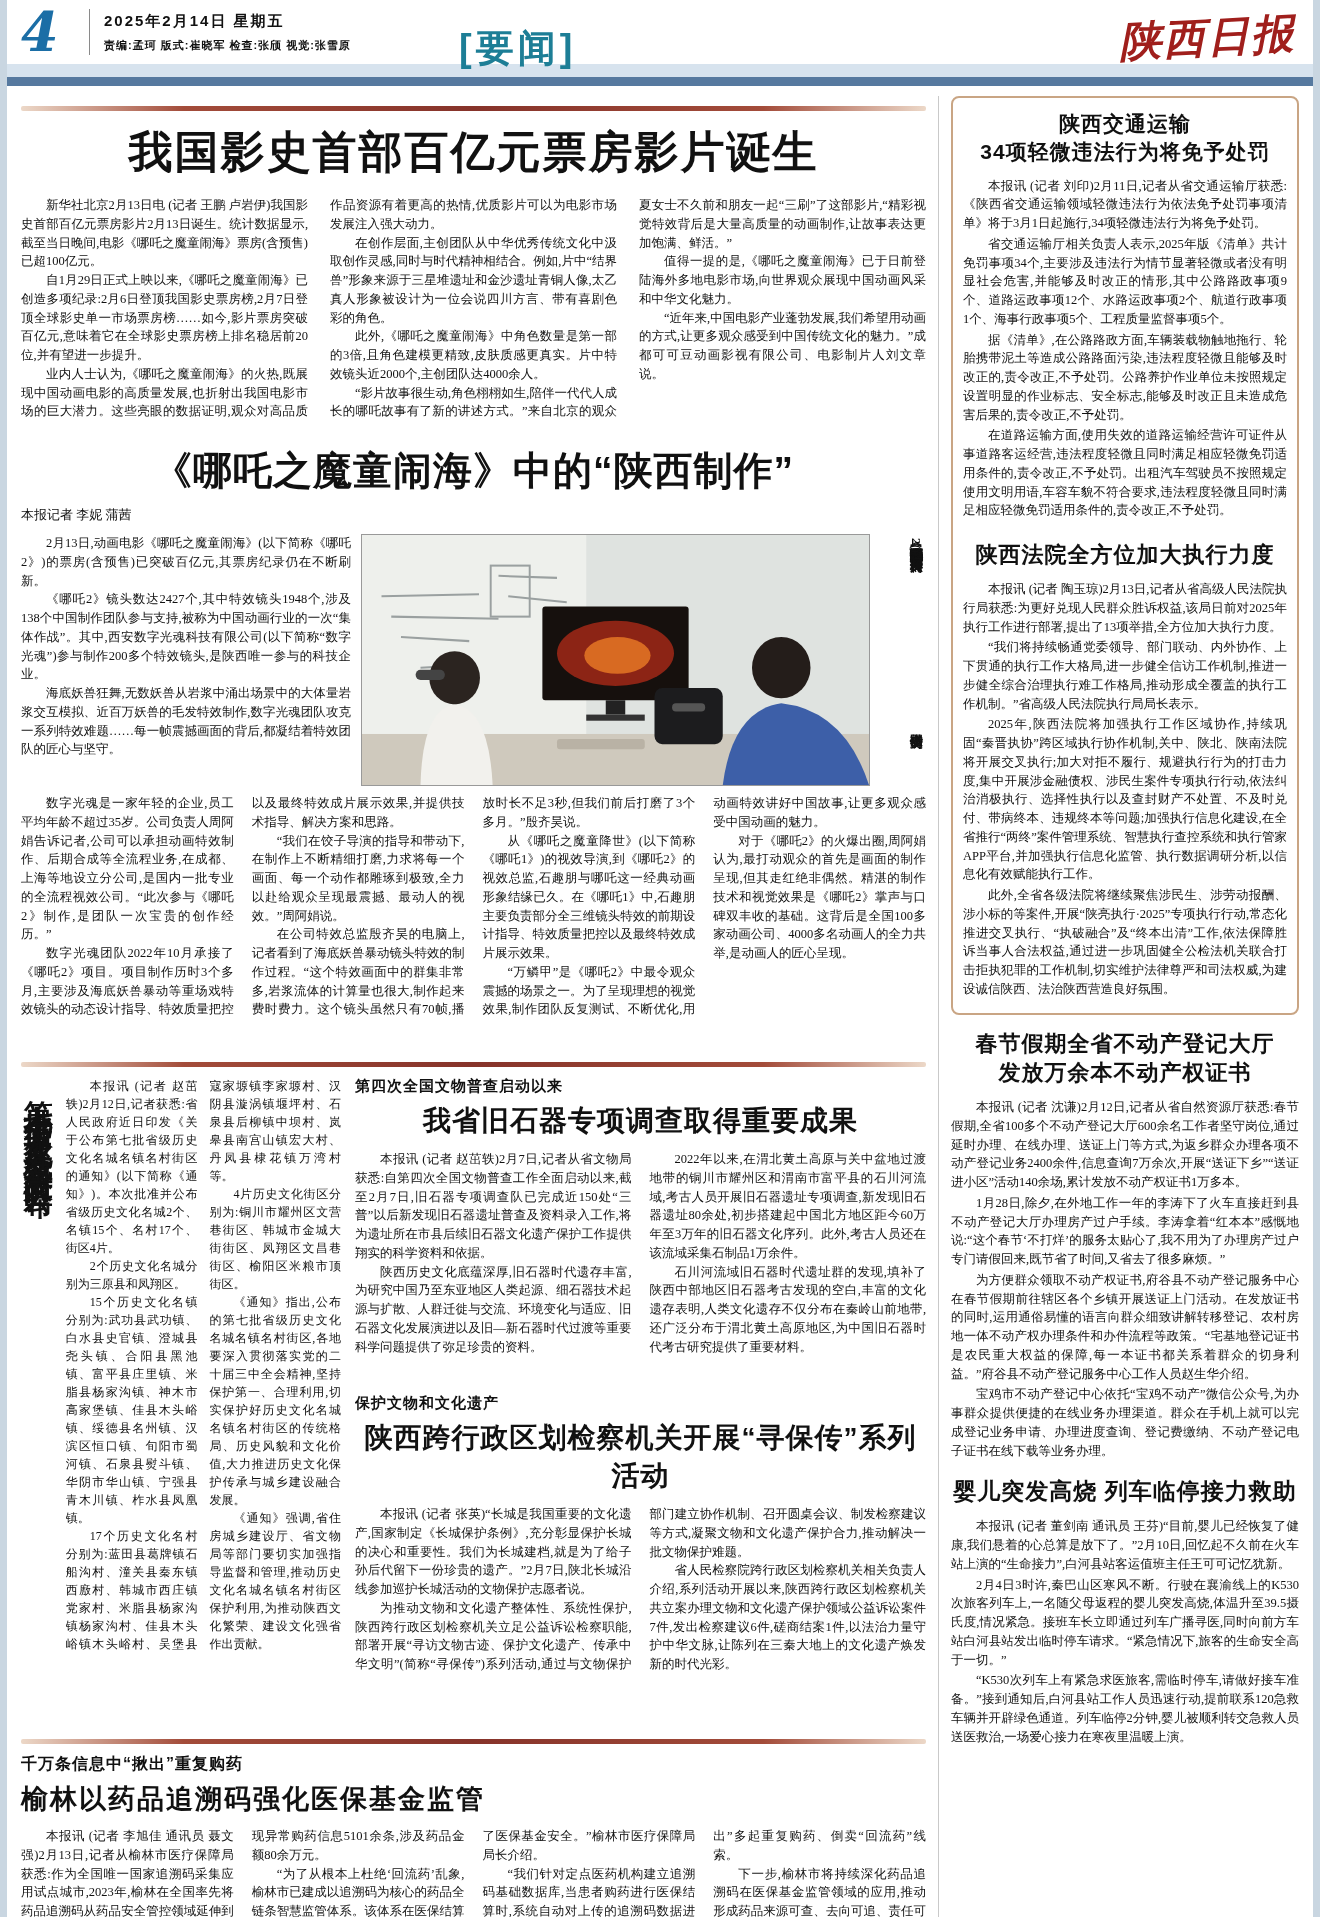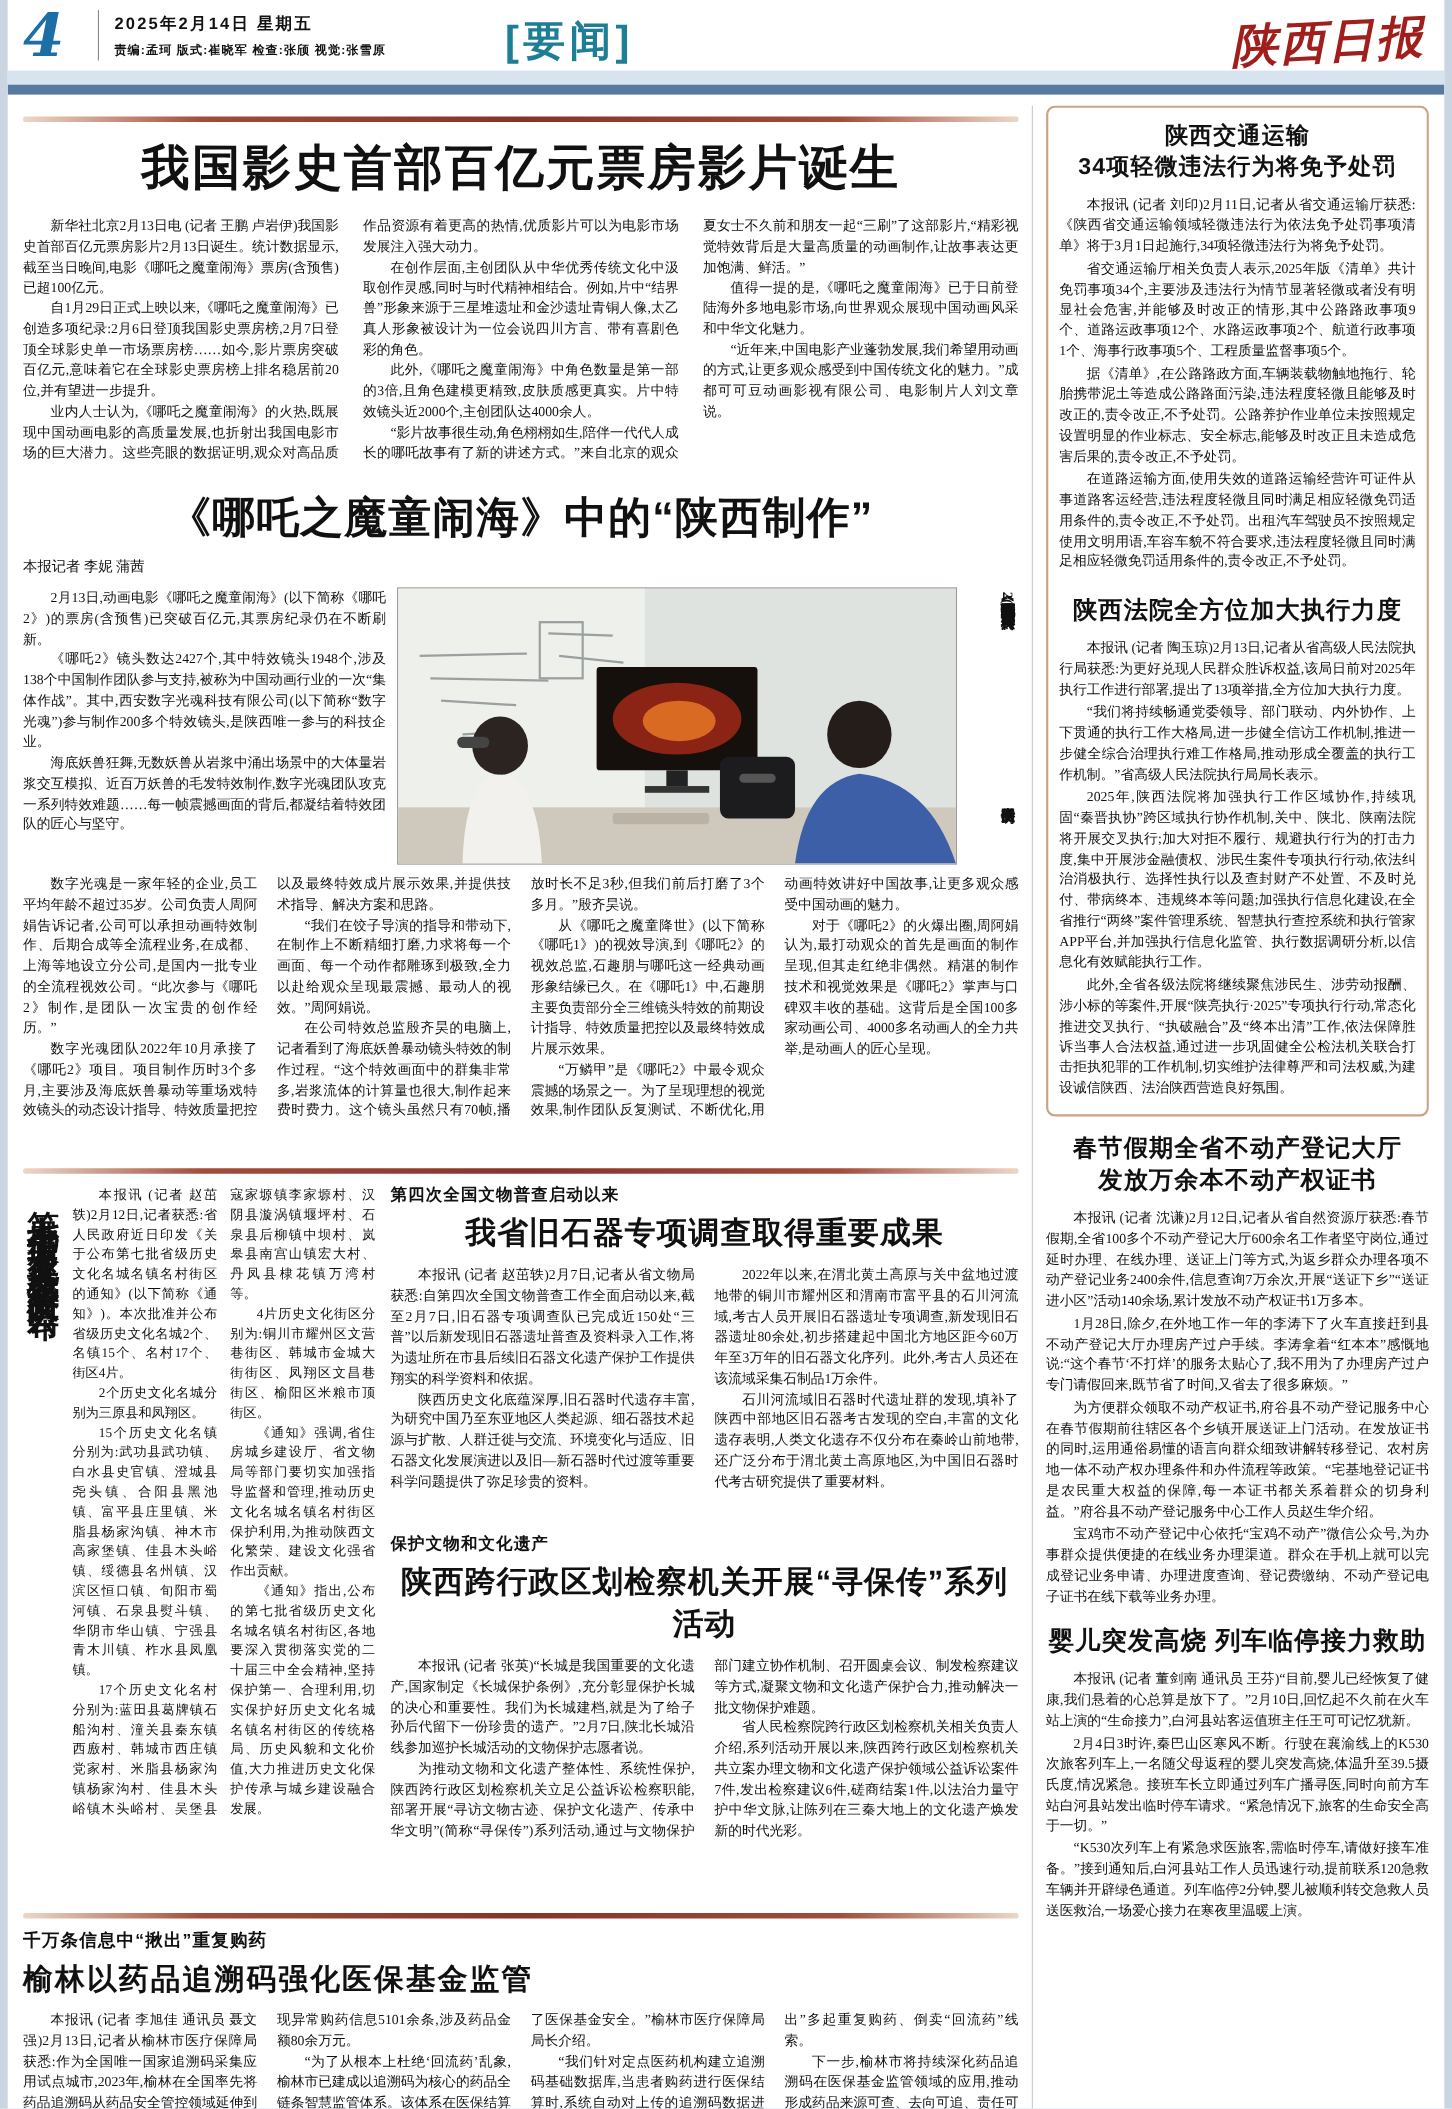--- a/index.html
+++ b/index.html
@@ -9,21 +9,21 @@
     font-family:"Liberation Sans", sans-serif; color:#111;
   }
   .page { margin:0 7px; background:#fff; height:1917px; overflow:hidden; }
 
   
   .header { height:64px; display:flex; align-items:center; padding:0 14px; position:relative; background:#fff; }
   .pagenum { font-family:"DejaVu Serif", serif; font-style:italic; font-weight:bold; font-size:54px; color:#1b6ea6; width:64px; line-height:1; }
   .vrule { width:1px; height:46px; background:#8a8a8a; margin:0 14px 0 4px; }
   .date-line { font-size:15px; font-weight:bold; letter-spacing:2px; }
   .credits { font-size:11px; font-weight:bold; margin-top:7px; letter-spacing:1px; }
-  .section-title { position:absolute; left:452px; top:12px; color:#1d7e96; font-size:38px; font-weight:900; letter-spacing:4px; }
+  .section-title { position:absolute; left:452px; top:23px; color:#1d7e96; font-size:38px; font-weight:900; letter-spacing:4px; }
   .masthead { position:absolute; right:18px; top:10px; color:#a01f1c; font-size:42px; font-weight:900; font-family:"Liberation Serif", serif; font-style:italic; transform:rotate(-3deg); letter-spacing:2px; }
   .band1 { height:13px; background:#d7e3ee; margin:0 0; }
   .band2 { height:9px; background:#56799f; }
 
   
   .content { display:flex; padding:10px 14px 0 14px; gap:12px; height:1831px; overflow:hidden; }
   .main-left { width:905px; flex:none; }
   .right-col { flex:1; border-left:1px solid #c9c9c9; padding-left:12px; overflow:hidden; }
 
   .hline { height:5px; background:linear-gradient(90deg,#ecd8c8,#a34c3a 18%,#86332a 50%,#a34c3a 82%,#ecd8c8); margin:10px 0; border-radius:2px; }
@@ -162,22 +162,22 @@
 
       <div class="bottom-grid">
         <div class="heritage">
           <div class="heritage-title">第七批省级历史文化名城名镇名村街区公布</div>
           <div class="heritage-body">
             <p class="body">本报讯 (记者 赵茁轶)2月12日,记者获悉:省人民政府近日印发《关于公布第七批省级历史文化名城名镇名村街区的通知》(以下简称《通知》)。本次批准并公布省级历史文化名城2个、名镇15个、名村17个、街区4片。</p>
             <p class="body">2个历史文化名城分别为三原县和凤翔区。</p>
             <p class="body">15个历史文化名镇分别为:武功县武功镇、白水县史官镇、澄城县尧头镇、合阳县黑池镇、富平县庄里镇、米脂县杨家沟镇、神木市高家堡镇、佳县木头峪镇、绥德县名州镇、汉滨区恒口镇、旬阳市蜀河镇、石泉县熨斗镇、华阴市华山镇、宁强县青木川镇、柞水县凤凰镇。</p>
             <p class="body">17个历史文化名村分别为:蓝田县葛牌镇石船沟村、潼关县秦东镇西廒村、韩城市西庄镇党家村、米脂县杨家沟镇杨家沟村、佳县木头峪镇木头峪村、吴堡县寇家塬镇李家塬村、汉阴县漩涡镇堰坪村、石泉县后柳镇中坝村、岚皋县南宫山镇宏大村、丹凤县棣花镇万湾村等。</p>
             <p class="body">4片历史文化街区分别为:铜川市耀州区文营巷街区、韩城市金城大街街区、凤翔区文昌巷街区、榆阳区米粮市顶街区。</p>
+            <p class="body">《通知》指出,公布的第七批省级历史文化名城名镇名村街区,各地要深入贯彻落实党的二十届三中全会精神,坚持保护第一、合理利用,切实保护好历史文化名城名镇名村街区的传统格局、历史风貌和文化价值,大力推进历史文化保护传承与城乡建设融合发展。</p>
             <p class="body">《通知》强调,省住房城乡建设厅、省文物局等部门要切实加强指导监督和管理,推动历史文化名城名镇名村街区保护利用,为推动陕西文化繁荣、建设文化强省作出贡献。</p>
-            <p class="body">《通知》指出,公布的第七批省级历史文化名城名镇名村街区,各地要深入贯彻落实党的二十届三中全会精神,坚持保护第一、合理利用,切实保护好历史文化名城名镇名村街区的传统格局、历史风貌和文化价值,大力推进历史文化保护传承与城乡建设融合发展。</p>
           </div>
         </div>
 
         <div class="middle">
           <div class="story-paleo">
             <div class="kicker">第四次全国文物普查启动以来</div>
             <h3>我省旧石器专项调查取得重要成果</h3>
             <div class="cols2">
               <p class="body">本报讯 (记者 赵茁轶)2月7日,记者从省文物局获悉:自第四次全国文物普查工作全面启动以来,截至2月7日,旧石器专项调查队已完成近150处“三普”以后新发现旧石器遗址普查及资料录入工作,将为遗址所在市县后续旧石器文化遗产保护工作提供翔实的科学资料和依据。</p>
               <p class="body">陕西历史文化底蕴深厚,旧石器时代遗存丰富,为研究中国乃至东亚地区人类起源、细石器技术起源与扩散、人群迁徙与交流、环境变化与适应、旧石器文化发展演进以及旧—新石器时代过渡等重要科学问题提供了弥足珍贵的资料。</p>

